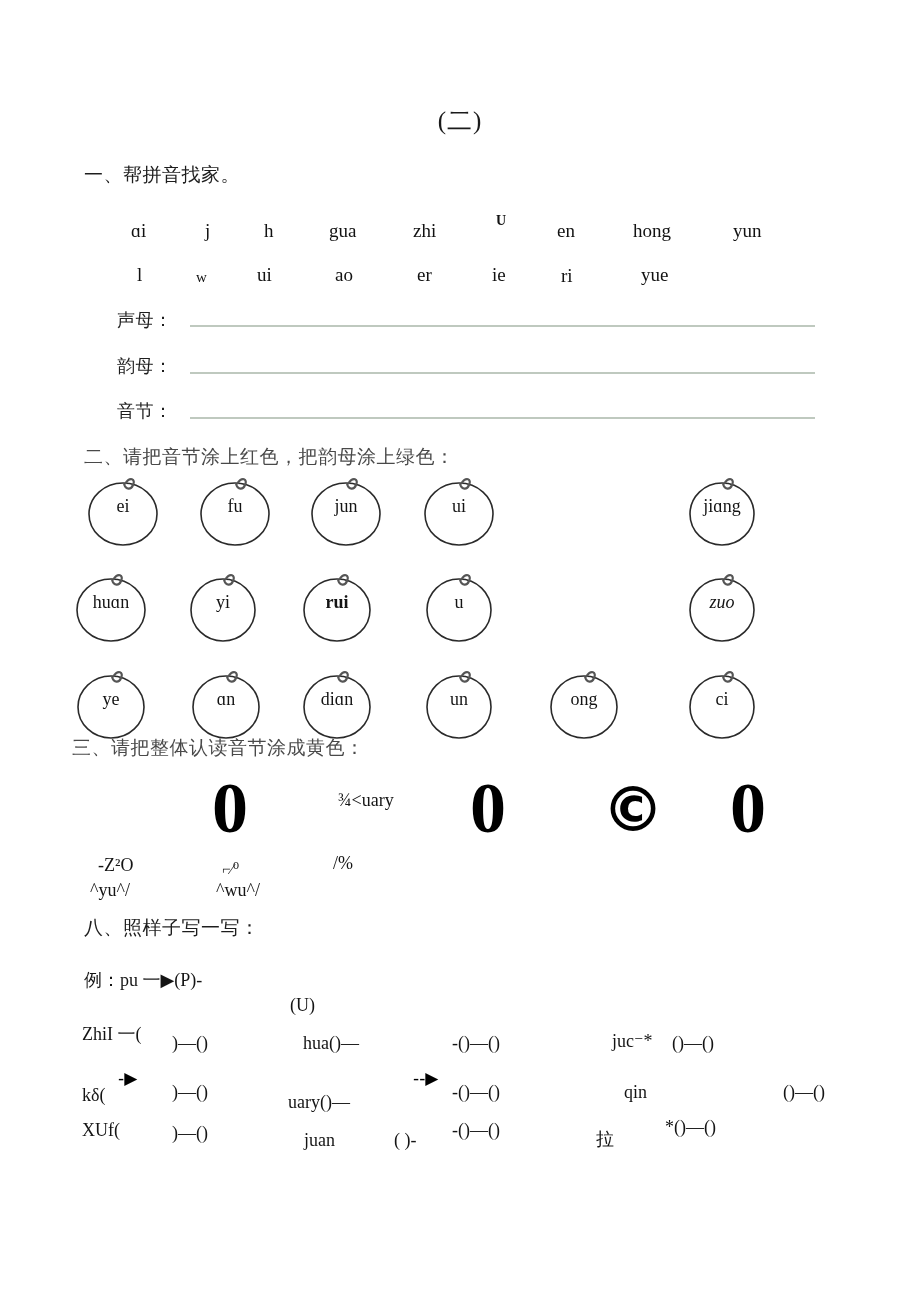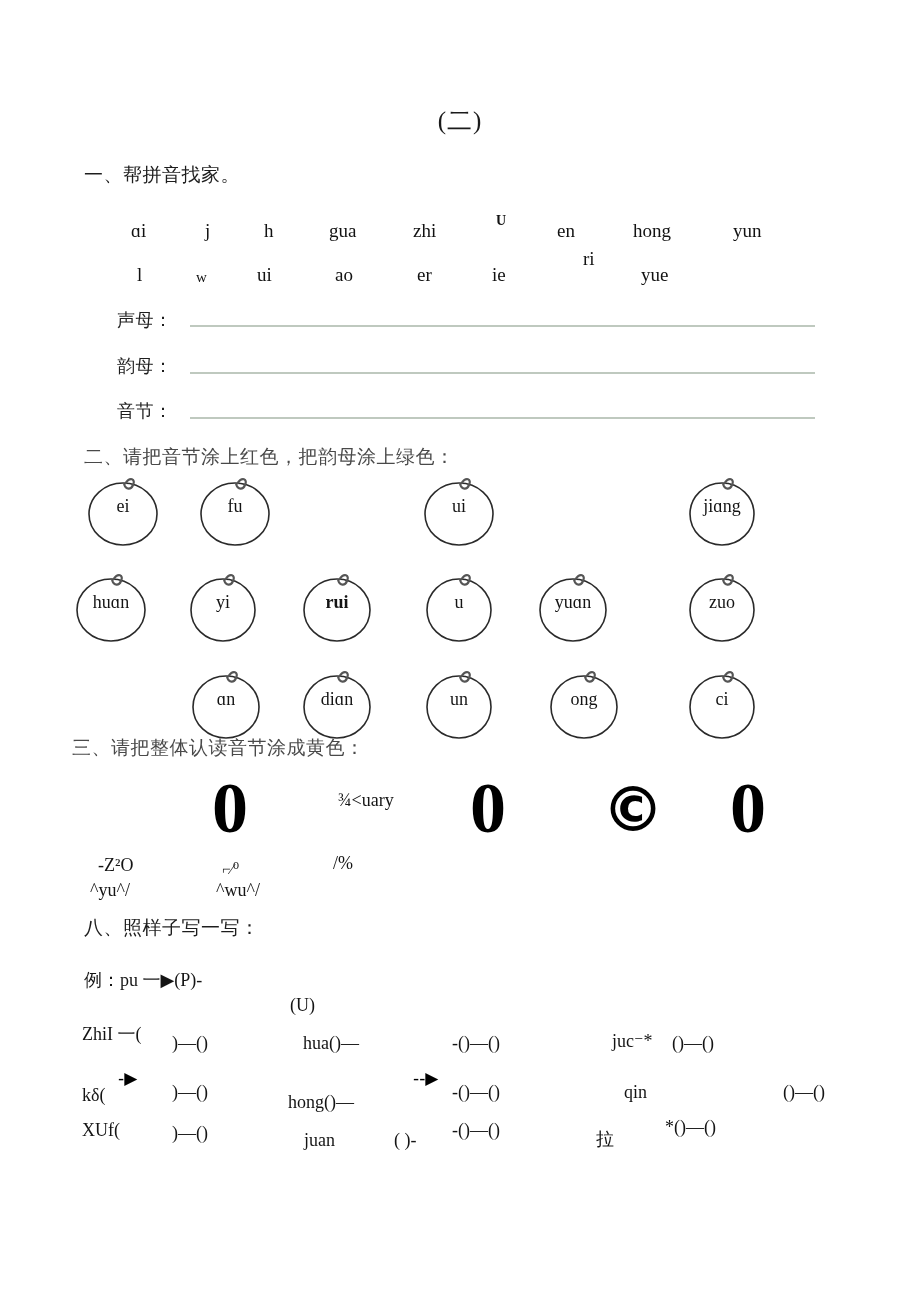--- a/index.html
+++ b/index.html
@@ -145,21 +145,21 @@
   <div class="tok lat" style="left:557px; top:220px;">en</div>
   <div class="tok lat" style="left:633px; top:220px;">hong</div>
   <div class="tok lat" style="left:733px; top:220px;">yun</div>
 
   <div class="tok lat" style="left:137px; top:264px;">l</div>
   <div class="tok lat small-w" style="left:196px; top:269px;">w</div>
   <div class="tok lat" style="left:257px; top:264px;">ui</div>
   <div class="tok lat" style="left:335px; top:264px;">ao</div>
   <div class="tok lat" style="left:417px; top:264px;">er</div>
   <div class="tok lat" style="left:492px; top:264px;">ie</div>
-  <div class="tok lat" style="left:561px; top:248px;margin-left:22px;">ri</div>
+  <div class="tok lat" style="left:561px; top:265px;">ri</div>
   <div class="tok lat" style="left:641px; top:264px;">yue</div>
 
   <div class="fill-label cn" style="left:117px; top:308px;">声母：</div>
   <div class="fill-line" style="left:190px; top:325px; width:625px;"></div>
 
   <div class="fill-label cn" style="left:117px; top:354px;">韵母：</div>
   <div class="fill-line" style="left:190px; top:372px; width:625px;"></div>
 
   <div class="fill-label cn" style="left:117px; top:399px;">音节：</div>
   <div class="fill-line" style="left:190px; top:417px; width:625px;"></div>
@@ -173,20 +173,27 @@
     </svg>
     <div class="apple-text lat">ei</div>
   </div>
   <div class="apple" style="left:192px; top:470px;">
     <svg width="86" height="78" viewBox="0 0 86 78">
       <ellipse cx="43" cy="44" rx="34" ry="31" fill="none" stroke="#2a2a2a" stroke-width="1.6"></ellipse>
       <path d="M45 14 C 50 6, 56 9, 53 15 C 51 20, 46 20, 44 14" fill="none" stroke="#555" stroke-width="2.2"></path>
     </svg>
     <div class="apple-text lat">fu</div>
   </div>
+  <div class="apple" style="left:303px; top:470px;">
+    <svg width="86" height="78" viewBox="0 0 86 78">
+      <ellipse cx="43" cy="44" rx="34" ry="31" fill="none" stroke="#2a2a2a" stroke-width="1.6"></ellipse>
+      <path d="M45 14 C 50 6, 56 9, 53 15 C 51 20, 46 20, 44 14" fill="none" stroke="#555" stroke-width="2.2"></path>
+    </svg>
+    <div class="apple-text lat">jun</div>
+  </div>
   <div class="apple" style="left:416px; top:470px;">
     <svg width="86" height="78" viewBox="0 0 86 78">
       <ellipse cx="43" cy="44" rx="34" ry="31" fill="none" stroke="#2a2a2a" stroke-width="1.6"></ellipse>
       <path d="M45 14 C 50 6, 56 9, 53 15 C 51 20, 46 20, 44 14" fill="none" stroke="#555" stroke-width="2.2"></path>
     </svg>
     <div class="apple-text lat">ui</div>
   </div>
   <div class="apple" style="left:679px; top:470px;">
     <svg width="86" height="78" viewBox="0 0 86 78">
       <ellipse cx="43" cy="44" rx="32" ry="31" fill="none" stroke="#2a2a2a" stroke-width="1.6"></ellipse>
@@ -216,35 +223,35 @@
     </svg>
     <div class="apple-text lat">rui</div>
   </div>
   <div class="apple" style="left:416px; top:566px;">
     <svg width="86" height="78" viewBox="0 0 86 78">
       <ellipse cx="43" cy="44" rx="32" ry="31" fill="none" stroke="#2a2a2a" stroke-width="1.6"></ellipse>
       <path d="M45 14 C 50 6, 56 9, 53 15 C 51 20, 46 20, 44 14" fill="none" stroke="#555" stroke-width="2.2"></path>
     </svg>
     <div class="apple-text lat">u</div>
   </div>
-  <div class="apple" style="left:530px; top:566px;">
-    <svg width="86" height="78" viewBox="0 0 86 78">
-      <ellipse cx="43" cy="44" rx="33" ry="31" fill="none" stroke="#2a2a2a" stroke-width="1.6"></ellipse>
-      <path d="M45 14 C 50 6, 56 9, 53 15 C 51 20, 46 20, 44 14" fill="none" stroke="#555" stroke-width="2.2"></path>
-    </svg>
-    <div class="apple-text lat">yuɑn</div>
-  </div>
-  <div class="apple" style="left:679px; top:566px;">
+  <div class="apple" style="left:679px; top:566px;font-style:italic;">
     <svg width="86" height="78" viewBox="0 0 86 78">
       <ellipse cx="43" cy="44" rx="32" ry="31" fill="none" stroke="#2a2a2a" stroke-width="1.6"></ellipse>
       <path d="M45 14 C 50 6, 56 9, 53 15 C 51 20, 46 20, 44 14" fill="none" stroke="#555" stroke-width="2.2"></path>
     </svg>
     <div class="apple-text lat">zuo</div>
   </div>
 
+  <div class="apple" style="left:68px; top:663px;">
+    <svg width="86" height="78" viewBox="0 0 86 78">
+      <ellipse cx="43" cy="44" rx="33" ry="31" fill="none" stroke="#2a2a2a" stroke-width="1.6"></ellipse>
+      <path d="M45 14 C 50 6, 56 9, 53 15 C 51 20, 46 20, 44 14" fill="none" stroke="#555" stroke-width="2.2"></path>
+    </svg>
+    <div class="apple-text lat">ye</div>
+  </div>
   <div class="apple" style="left:183px; top:663px;">
     <svg width="86" height="78" viewBox="0 0 86 78">
       <ellipse cx="43" cy="44" rx="33" ry="31" fill="none" stroke="#2a2a2a" stroke-width="1.6"></ellipse>
       <path d="M45 14 C 50 6, 56 9, 53 15 C 51 20, 46 20, 44 14" fill="none" stroke="#555" stroke-width="2.2"></path>
     </svg>
     <div class="apple-text lat">ɑn</div>
   </div>
   <div class="apple" style="left:294px; top:663px;">
     <svg width="86" height="78" viewBox="0 0 86 78">
       <ellipse cx="43" cy="44" rx="33" ry="31" fill="none" stroke="#2a2a2a" stroke-width="1.6"></ellipse>
@@ -297,21 +304,21 @@
   <div class="ex lat" style="left:172px; top:1033px;">)—()</div>
   <div class="ex lat" style="left:303px; top:1033px;">hua()—</div>
   <div class="ex lat" style="left:452px; top:1033px;">-()—()</div>
   <div class="ex lat" style="left:612px; top:1030px;">juc⁻*</div>
   <div class="ex lat" style="left:672px; top:1033px;">()—()</div>
 
   <div class="arrow-solid" style="left:118px; top:1068px;">-▶</div>
   <div class="ex lat" style="left:82px; top:1085px;">kδ(</div>
   <div class="ex lat" style="left:172px; top:1082px;">)—()</div>
   <div class="arrow-solid" style="left:413px; top:1068px;">--▶</div>
-  <div class="ex lat" style="left:288px; top:1092px;">hong()—</div>
+  <div class="ex lat" style="left:288px; top:1092px;">uary()—</div>
   <div class="ex lat" style="left:452px; top:1082px;">-()—()</div>
   <div class="ex lat" style="left:596px; top:1082px;margin-left:28px;">qin</div>
   <div class="ex lat" style="left:783px; top:1082px;">()—()</div>
 
   <div class="ex lat" style="left:82px; top:1120px;">XUf(</div>
   <div class="ex lat" style="left:172px; top:1123px;">)—()</div>
   <div class="ex lat" style="left:304px; top:1130px;">juan</div>
   <div class="ex lat" style="left:394px; top:1130px;">(   )-</div>
   <div class="ex lat" style="left:452px; top:1120px;">-()—()</div>
   <div class="ex cn" style="left:596px; top:1127px;">拉</div>

